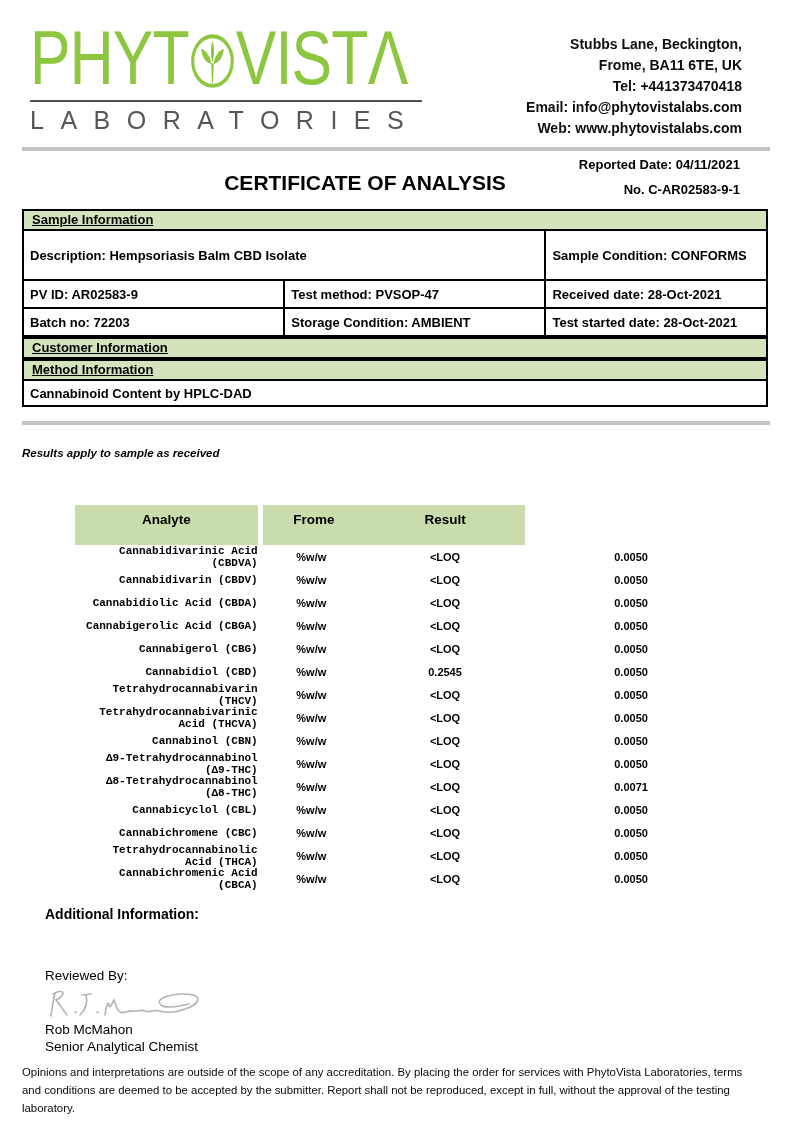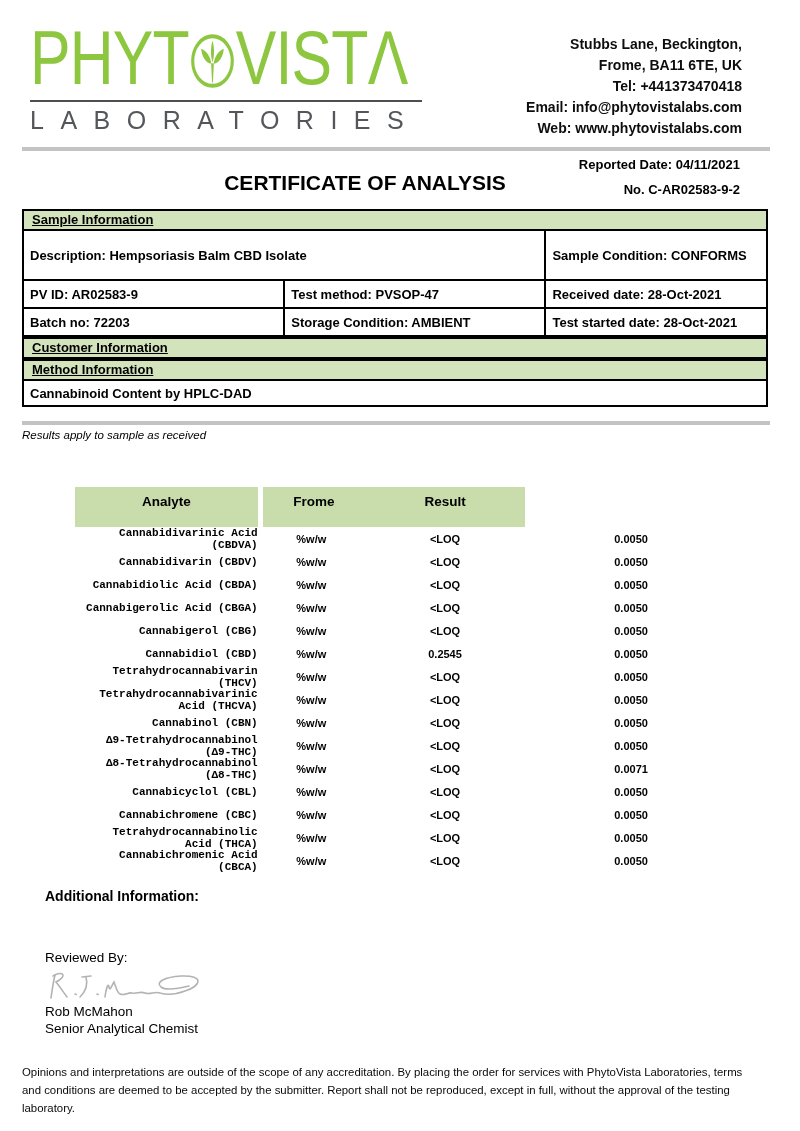--- a/index.html
+++ b/index.html
@@ -42,21 +42,21 @@
   td.c1{width:39.3%;} td.c2{width:32.8%;} td.c3{width:27.9%;}
   td.desc-cell{height:44px;vertical-align:top;padding-top:3px;}
   td.row-cell{height:22px;}
   .cust-box,.method-box{border:2px solid #000;margin-top:-2px;font-size:13px;font-weight:bold;padding:3px 6px;}
   .cust-line{margin:1px 0 0 0;}
   .cust-line.addr{margin-top:13px;margin-bottom:2px;}
   .cust-label{display:inline-block;}
   .cust-value{display:inline-block;margin-left:12px;}
   .method-box{padding:5px 6px 4px 6px;}
   
-  .note{margin:4px 0 0 22px;font-size:11.5px;font-weight:normal;font-style:italic;}
+  .note{margin:22px 0 0 22px;font-size:11.5px;font-weight:bold;font-style:italic;}
   
   .rtable{margin:46px 0 0 75px;width:662px;}
   .rt-row{display:grid;grid-template-columns:27.6% 16.2% 24.2% 32%;}
   .rt-header .rt-h{
     background:#c9dcab;font-size:13.5px;font-weight:bold;text-align:center;
     padding-top:7px;height:33px;
   }
   .rt-header .rt-h.gap{border-left:5px solid #ffffff;}
   .rt-body .rt-row{height:23px;align-items:center;}
   .rt-body .tcell{font-size:11px;font-weight:bold;text-align:center;line-height:12px;}
@@ -97,21 +97,21 @@
       <div>Web: www.phytovistalabs.com</div>
     </div>
   </div>
 
   <div class="gray-bar"></div>
 
   <div class="title-row">
     <div class="coa-title">CERTIFICATE OF ANALYSIS</div>
     <div class="report-meta">
       <div class="meta-line">Reported Date: 04/11/2021</div>
-      <div class="meta-line">No. C-AR02583-9-2</div>
+      <div class="meta-line">No. C-AR02583-9-1</div>
     </div>
   </div>
 
   <div class="info-wrap">
     <div class="sec-bar"><span>Sample Information</span></div>
     <table class="info-table">
       <tbody>
           <tr>
         <td class="desc-cell" colspan="2">Description: Hempsoriasis Balm CBD Isolate</td>
         <td class="c3">Sample Condition: CONFORMS</td>

